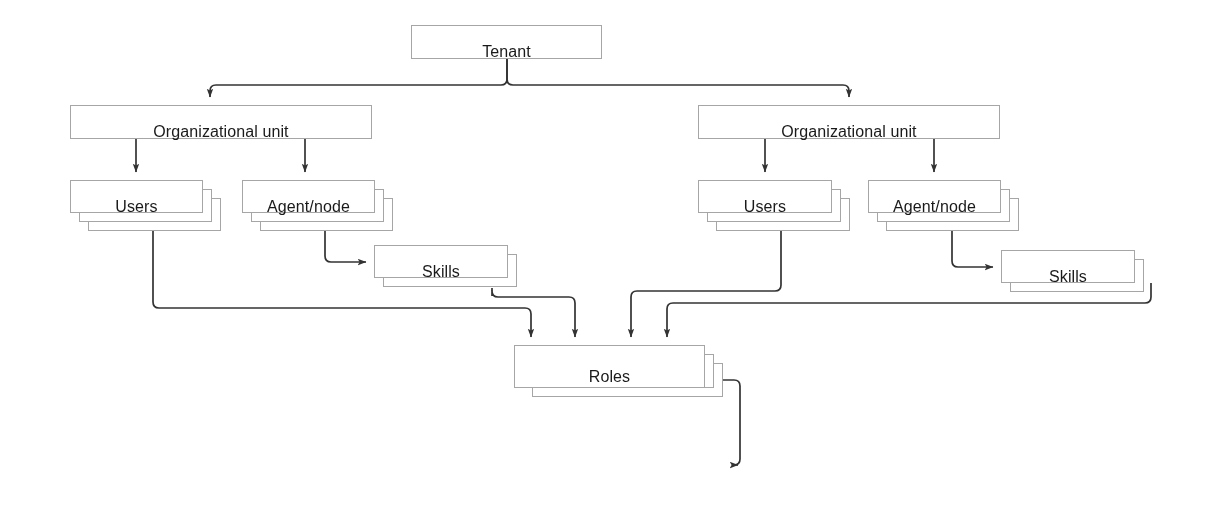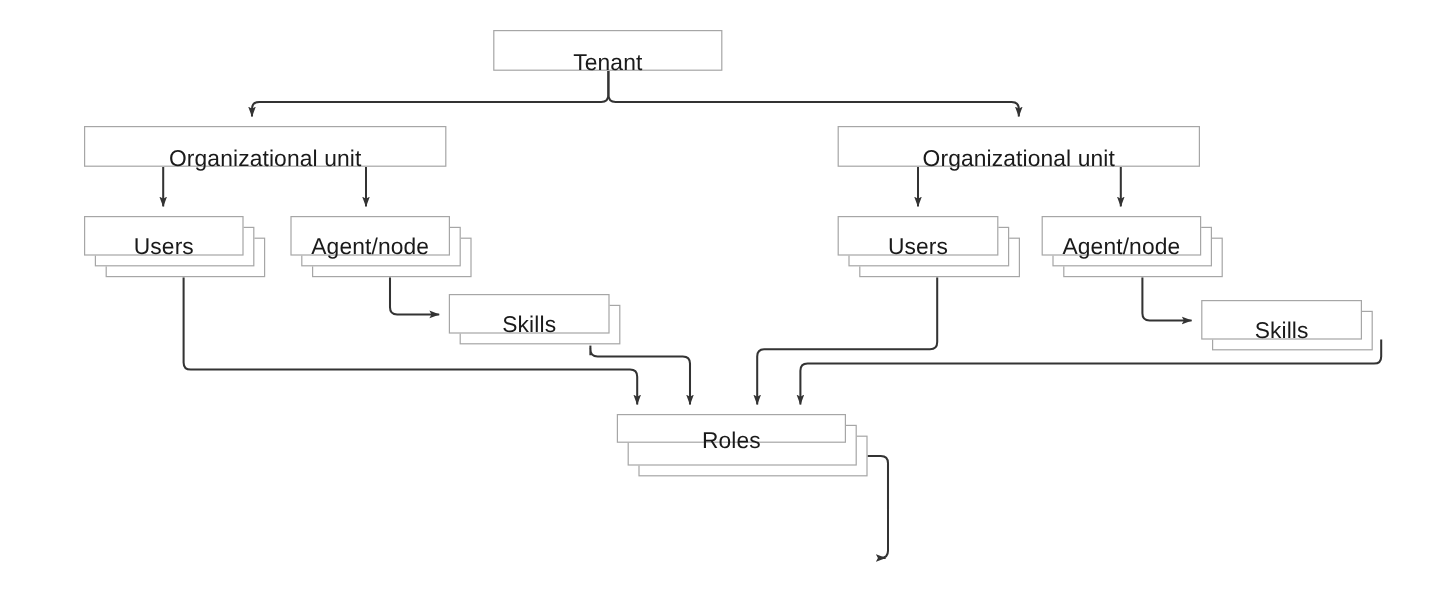--- a/index.html
+++ b/index.html
@@ -37,21 +37,21 @@
   .node .face {
     position: absolute;
     background: #ffffff;
     border: 1.6px solid #a6a6a6;
     box-sizing: border-box;
     display: flex;
     align-items: center;
     justify-content: center;
   }
   .node .face .label {
-    font-size: 19px;
+    font-size: 16px;
     color: #1a1a1a;
     line-height: 1;
     white-space: nowrap;
     letter-spacing: 0.1px;
     margin-top: 20px;
   }
 </style>
 </head>
 <body>
 
@@ -158,19 +158,19 @@
   <div class="node" style="left:1001px; top:250px; width:152px; height:52px;">
     <div class="layer" style="left:9px; top:9px; width:134px; height:33px;"></div>
     <div class="face" style="left:0; top:0; width:134px; height:33px;">
       <span class="label">Skills</span>
     </div>
   </div>
 
   <div class="node" style="left:514px; top:345px; width:220px; height:62px;">
     <div class="layer" style="left:18px; top:18px; width:191px; height:34px;"></div>
     <div class="layer" style="left:9px; top:9px; width:191px; height:34px;"></div>
-    <div class="face" style="left:0; top:0; width:191px; height:24px;">
+    <div class="face" style="left:0; top:0; width:191px; height:43px;">
       <span class="label">Roles</span>
     </div>
   </div>
 
 
 </div>
 
 </body></html>

